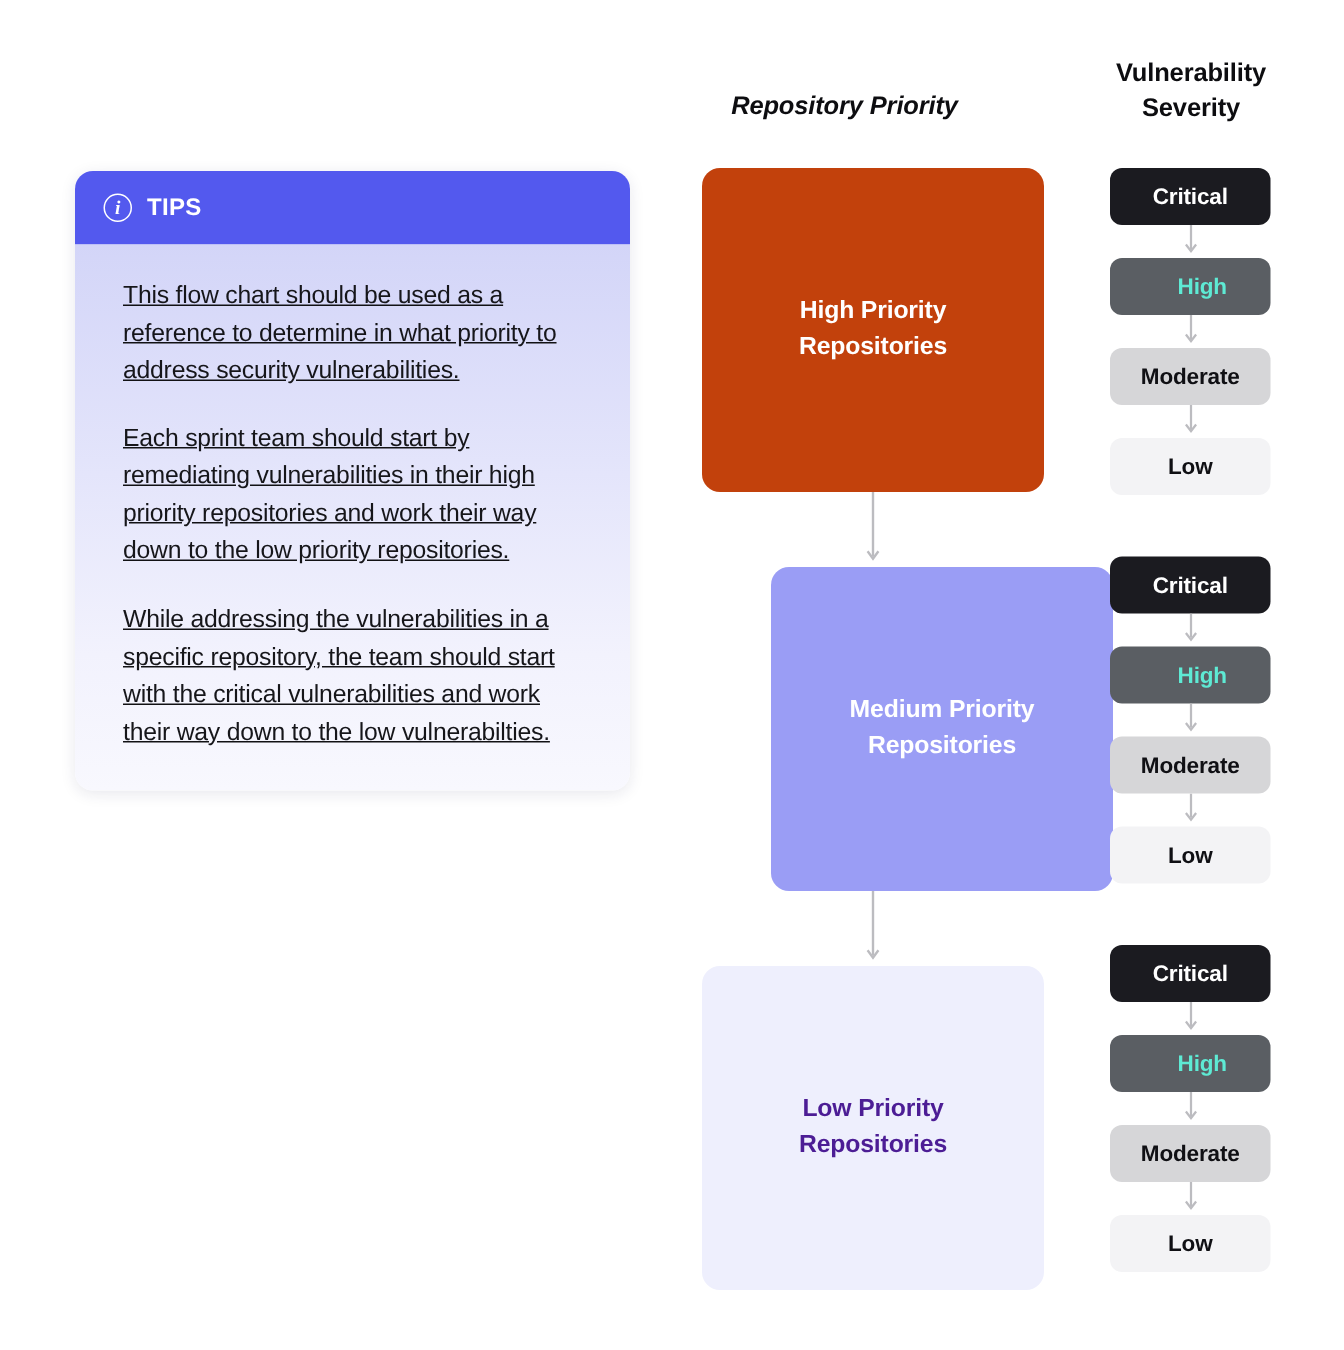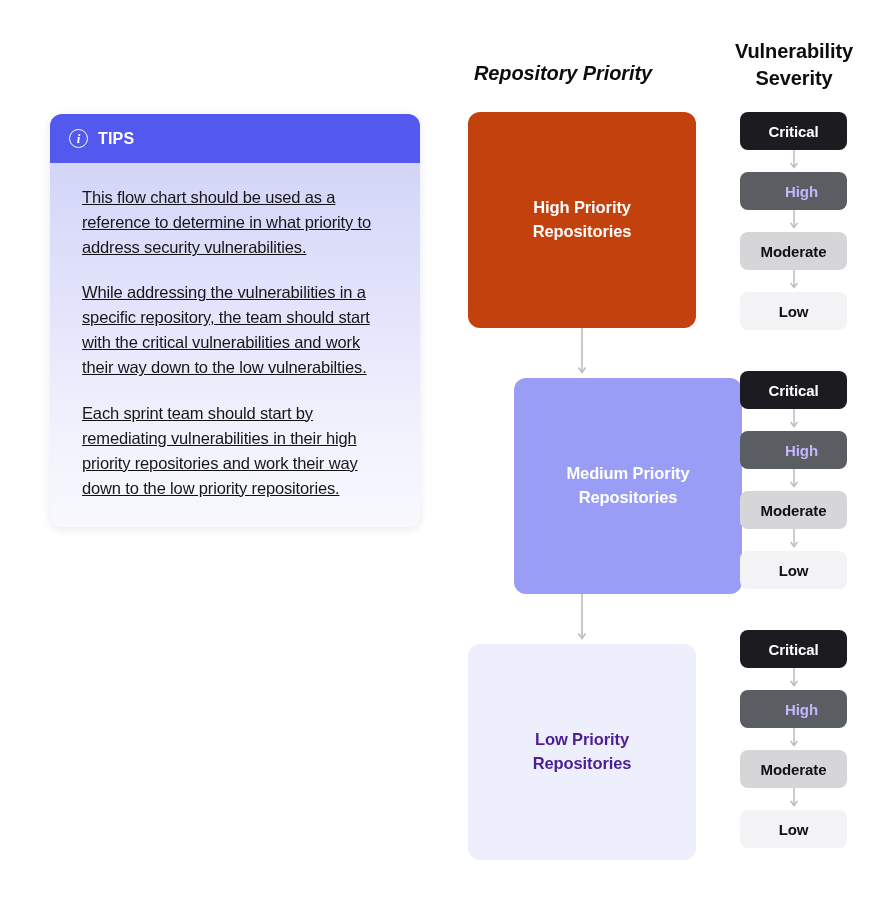--- a/index.html
+++ b/index.html
@@ -12,21 +12,21 @@
     background: #ffffff;
     font-family: "Liberation Sans", sans-serif;
     color: #111114;
     overflow: hidden;
     position: relative;
   }
 
   
   .col-header {
     position: absolute;
-    font-size: 20px;
+    font-size: 17px;
     font-weight: 700;
     color: #0d0d10;
     text-align: center;
     line-height: 1.35;
     letter-spacing: -0.1px;
   }
   #hdr-priority {
     left: 449px;
     width: 228px;
     top: 60px;
@@ -147,21 +147,21 @@
     border-radius: 8px;
     display: flex;
     align-items: center;
     justify-content: center;
     font-size: 15px;
     font-weight: 700;
     letter-spacing: -0.1px;
     box-sizing: border-box;
   }
   .sev-critical { background: #1b1b20; color: #ffffff; }
-  .sev-high     { background: #5a5e63; color: #c4b5fd; padding-left: 16px; }
+  .sev-high     { background: #5a5e63; color: #5eead4; padding-left: 16px; }
   .sev-moderate { background: #d6d6d8; color: #101014; }
   .sev-low      { background: #f3f3f5; color: #101014; }
 
   .sev-connector {
     height: 22px;
     display: flex;
     justify-content: center;
     align-items: flex-start;
   }
   .sev-connector svg { display: block; }
@@ -175,22 +175,22 @@
 
 <div class="tips-card">
   <div class="tips-header">
     <span class="tips-info-icon">
       <span>i</span>
     </span>
     <span class="tips-title">TIPS</span>
   </div>
   <div class="tips-body">
     <p class="tips-para">This flow chart should be used as a reference to determine in what priority to address security vulnerabilities.</p>
+    <p class="tips-para">Each sprint team should start by remediating vulnerabilities in their high priority repositories and work their way down to the low priority repositories.</p>
     <p class="tips-para">While addressing the vulnerabilities in a specific repository, the team should start with the critical vulnerabilities and work their way down to the low vulnerabilties.</p>
-    <p class="tips-para">Each sprint team should start by remediating vulnerabilities in their high priority repositories and work their way down to the low priority repositories.</p>
   </div>
 </div>
 
 <div class="priority-col">
 
   <div class="priority-box pb-high">High Priority<br>Repositories</div>
 
   <div class="connector">
     <svg width="12" height="50" viewBox="0 0 12 50">
       <line x1="6" y1="0" x2="6" y2="43" stroke="#bcbcc0" stroke-width="1.6"></line>

